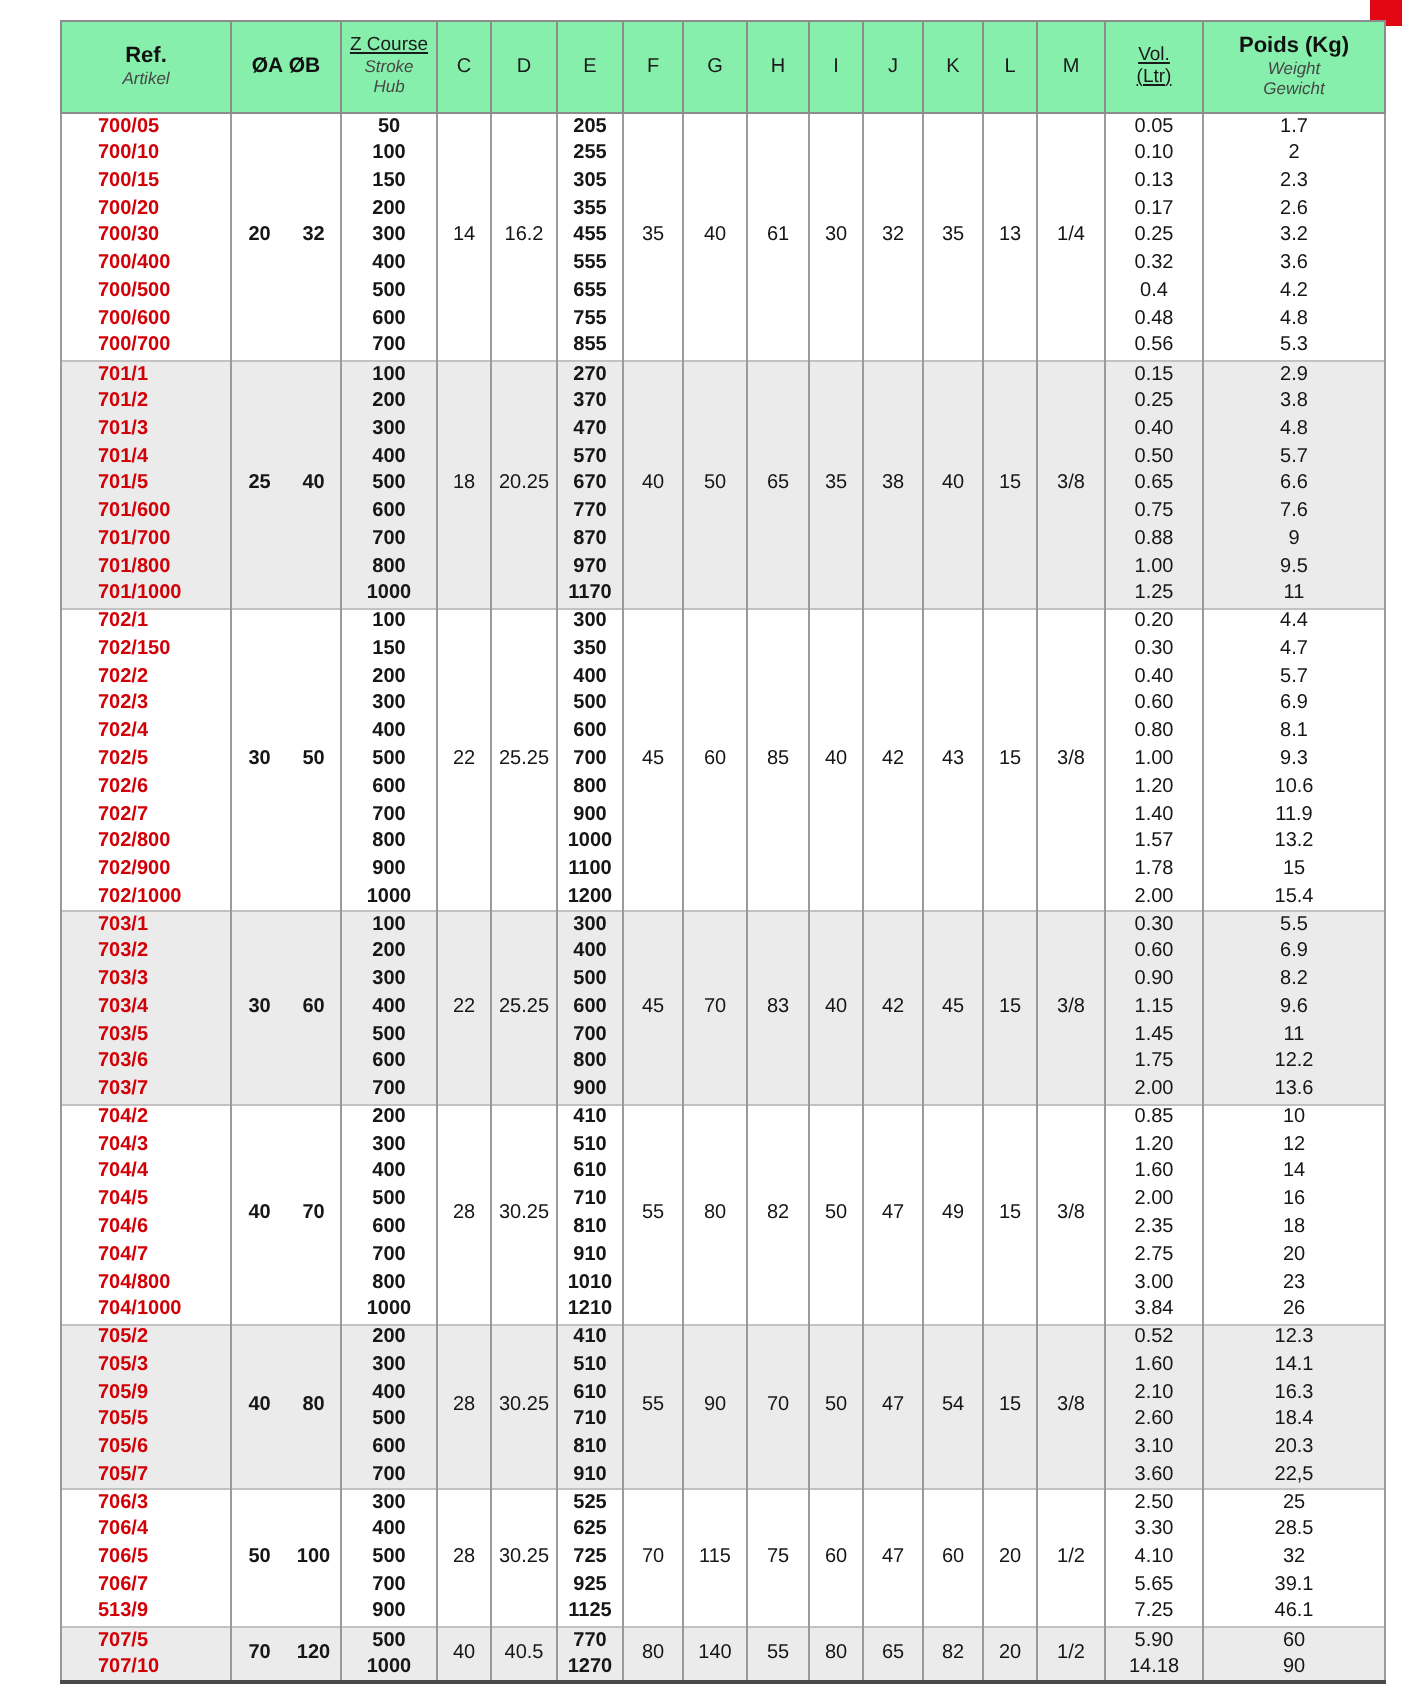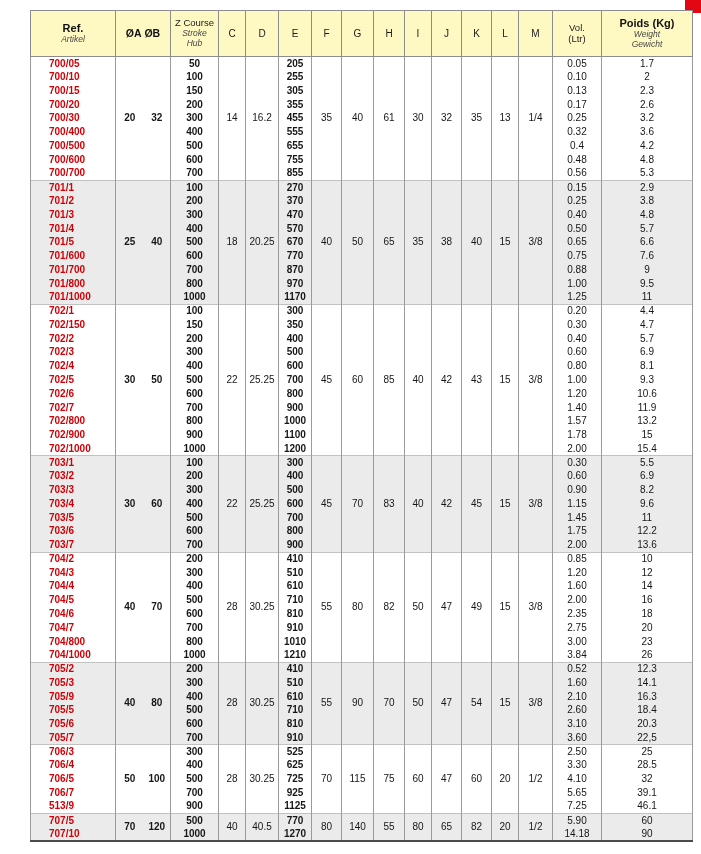--- a/index.html
+++ b/index.html
@@ -18,37 +18,37 @@
   }
   table.spec {
     position: absolute; left: 30px; top: 10px;
     width: 662px;
     border-collapse: collapse;
     table-layout: fixed;
     border: 1px solid #7d7d7d;
     border-bottom: 2px solid #4a4a4a;
   }
   table.spec th {
-    background: #fef9c3;
+    background: #86efac;
     border: 1px solid #8c8c8c;
     font-weight: normal;
     font-size: 10px;
     height: 46px;
     padding: 2px 1px;
     vertical-align: middle;
     text-align: center;
     color: #1a1a1a;
     line-height: 1.15;
   }
   th.ref-h { text-align: left; vertical-align: top; padding: 5px 2px 2px 5px; }
   th.diam-h { border-left: 1px solid #8c8c8c; margin-top: 24px; }
   .hb { font-weight: bold; font-size: 11px; color: #111; }
   .hb-sm { font-weight: bold; font-size: 10.5px; color: #111; }
   .hi { font-style: italic; font-size: 8.5px; color: #474747; }
-  .hr { font-size: 9.5px; }
+  .hr { font-size: 9.5px; text-decoration: underline; }
   .letter { font-size: 11px; color: #222; }
   table.spec td {
     border-left: 1px solid #9a9a9a;
     border-right: 1px solid #9a9a9a;
     border-top: 0; border-bottom: 0;
     font-size: 10px;
     height: 13.78px;
     line-height: 1;
     padding: 0 2px;
     text-align: center;

